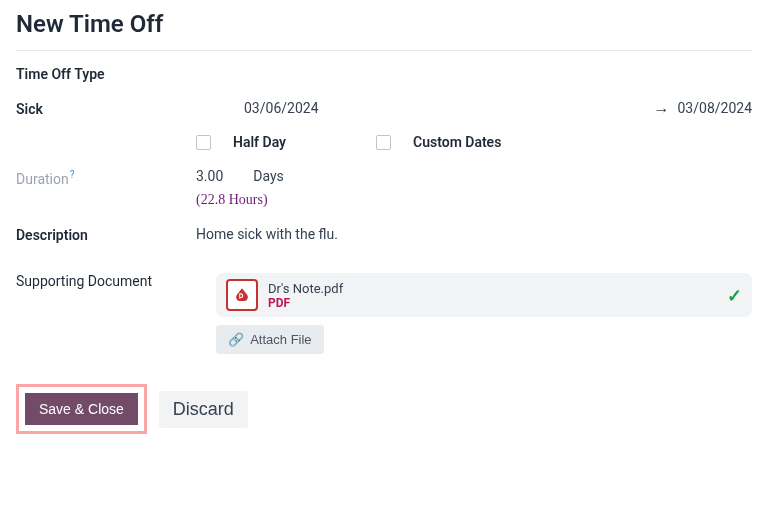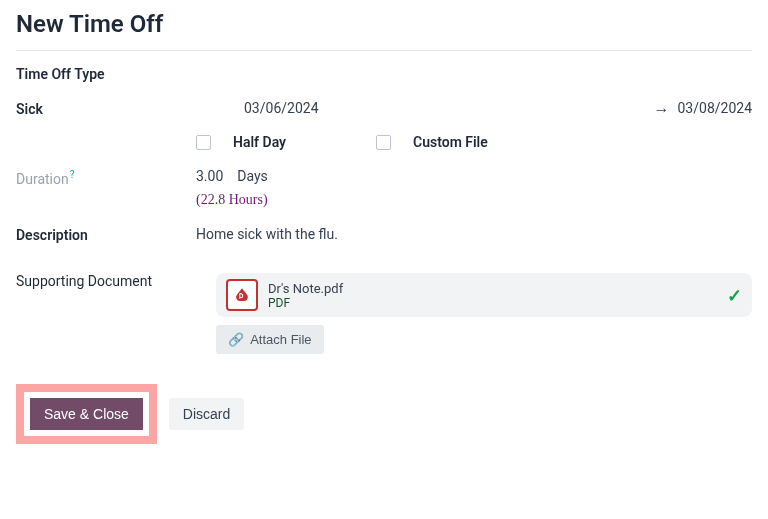--- a/index.html
+++ b/index.html
@@ -87,21 +87,21 @@
       border-radius: 2px;
       background: #fff;
       display: inline-block;
     }
     .check-label {
       font-weight: 600;
       color: #1f2937;
     }
     .dur-days {
       display: flex;
-      gap: 14px;
+      gap: 30px;
       margin-bottom: 8px;
     }
     .dur-hours {
       color: #701a75;
       font-family: Liberation Serif, serif;
     }
     .file-row {
       display: flex;
       align-items: center;
       background: #f1f3f4;
@@ -132,23 +132,23 @@
     }
     .file-meta {
       display: flex;
       flex-direction: column;
     }
     .file-name {
       color: #374151;
       font-size: 13px;
     }
     .file-type {
-      font-weight: 400;
+      font-weight: 700;
       font-size: 12px;
-      color: #14532d;
+      color: #be185d;
     }
     .checkmark {
       color: #16a34a;
       font-size: 18px;
       font-weight: bold;
     }
     .attach-btn {
       background: #e9ecef;
       border: none;
       border-radius: 3px;
@@ -163,39 +163,39 @@
     .clip-icon {
       font-size: 13px;
     }
     .footer {
       display: flex;
       align-items: center;
       gap: 12px;
       margin-top: 30px;
     }
     .save-wrap {
-      border: 8px solid #fca5a5;
+      border: 3px solid #fca5a5;
       padding: 6px;
       display: inline-block;
     }
     .save-btn {
       background: #6b4e5e;
       background: #714B67;
       color: #fff;
       border: none;
       padding: 8px 14px;
       font-size: 14px;
       font-weight: 500;
       cursor: pointer;
     }
     .discard-btn {
       background: #f1f3f4;
       border: none;
       padding: 8px 14px;
-      font-size: 14px;
+      font-size: 18px;
       color: #374151;
       cursor: pointer;
       border-radius: 3px;
     }
     .label-sd {
       width: 200px;
       font-weight: 400;
       flex-shrink: 0;
     }
     .sd-value {
@@ -223,21 +223,21 @@
           <span>03/08/2024</span>
         </span>
       </div>
       <div class="checks">
         <div class="check">
           <span class="checkbox"></span>
           <span class="check-label">Half Day</span>
         </div>
         <div class="check">
           <span class="checkbox"></span>
-          <span class="check-label">Custom File</span>
+          <span class="check-label">Custom Dates</span>
         </div>
       </div>
     </div>
   </div>
 
   <div class="row">
     <div class="label muted">
       <span>Duration</span><span class="help-q">?</span>
     </div>
     <div class="value">

